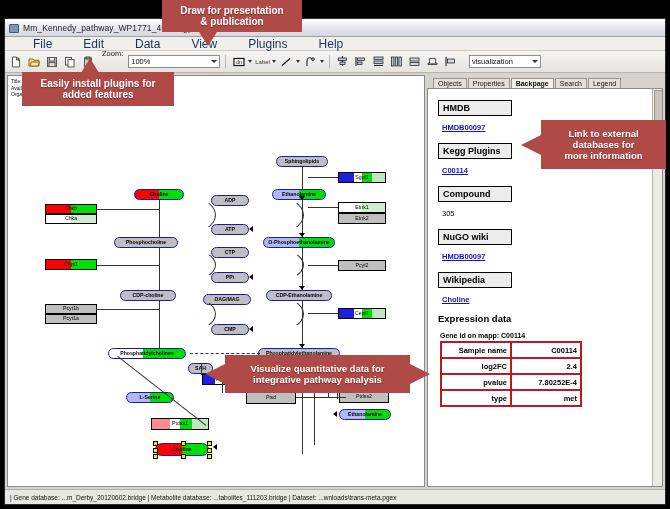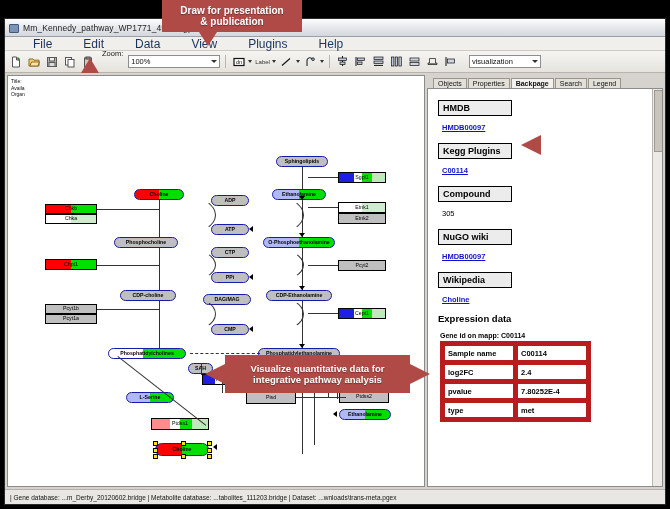--- a/index.html
+++ b/index.html
@@ -59,21 +59,21 @@
   .sidebody{flex:1;background:#fff;border:1px solid #8b8b8b;position:relative;overflow:hidden;
             padding:8px 0 0 10px;box-sizing:border-box;}
   .dbhead{display:inline-block;border:1px solid #000;background:#ececec;font-size:9px;font-weight:bold;
           padding:2px 7px 2px 4px;color:#000;min-width:74px;box-sizing:border-box;}
   .dblink{font-size:7.5px;color:#1111cc;text-decoration:underline;margin:4px 0 0 4px;display:inline-block;font-weight:bold;}
   .dbplain{font-size:7.5px;color:#000;margin:4px 0 0 4px;display:inline-block;font-weight:normal;}
   .dbrow{margin-bottom:6px;}
   .exhead{font-size:9.5px;font-weight:bold;color:#000;margin:7px 0 8px 0;}
   .geneid{font-size:7px;color:#000;margin:0 0 2px 2px;font-weight:bold;}
   table.exp{border-collapse:collapse;margin-left:2px;}
-  table.exp td{border:5px solid #b91c1c;font-size:7.5px;font-weight:bold;text-align:left;
+  table.exp td{border:2px solid #b91c1c;font-size:7.5px;font-weight:bold;text-align:right;
                padding:2.5px 3px;color:#000;width:62px;}
 
   
   .sbar{position:absolute;right:0;top:0;bottom:0;width:9px;background:#eceae6;border-left:1px solid #b9b5ae;}
   .sthumb{position:absolute;left:1px;top:1px;width:7px;height:60px;background:#c9c5bd;border:1px solid #9d9890;}
 
   
   .status{height:14px;background:#e9e7e3;border-top:1px solid #b5b1aa;display:flex;align-items:center;
           padding-left:5px;font-size:6.5px;color:#111;}
 
@@ -471,21 +471,23 @@
     </div>
 
     <div class="status">
       <span>| Gene database: ...m_Derby_20120602.bridge | Metabolite database: ...tabolites_111203.bridge | Dataset: ...wnloads\trans-meta.pgex</span>
     </div>
   </div>
 
   <div class="callout" id="co-top" style="left: 162px; top: 0px; width: 140px; height: 32px; font-size: 10px; flex-direction: column;">Draw for presentation<br>&amp; publication</div>
   <div class="co-arrow" style="left:199px;top:32px;border-left:9px solid transparent;border-right:9px solid transparent;border-top:14px solid #b04a46;"></div>
 
+  <div class="callout" id="co-plug" style="left: 22px; top: 72px; width: 152px; height: 34px; font-size: 10px; flex-direction: column;">Easily install plugins for<br>added features</div>
   <div class="co-arrow" style="left:81px;top:58px;border-left:9px solid transparent;border-right:9px solid transparent;border-bottom:15px solid #b04a46;"></div>
 
+  <div class="callout" id="co-link" style="left: 541px; top: 120px; width: 125px; height: 49px; font-size: 9.5px; flex-direction: column;">Link  to external<br>databases  for<br>more information</div>
   <div class="co-arrow" style="left:521px;top:135px;border-top:10px solid transparent;border-bottom:10px solid transparent;border-right:20px solid #b04a46;"></div>
 
   <div class="callout" id="co-vis" style="left: 225px; top: 355px; width: 185px; height: 38px; font-size: 9.5px; flex-direction: column;">Visualize quantitative data  for<br>integrative pathway analysis</div>
   <div class="co-arrow" style="left:205px;top:364px;border-top:10px solid transparent;border-bottom:10px solid transparent;border-right:20px solid #b04a46;"></div>
   <div class="co-arrow" style="left:410px;top:364px;border-top:10px solid transparent;border-bottom:10px solid transparent;border-left:20px solid #b04a46;"></div>
 
 </div>
 
 </body></html>

